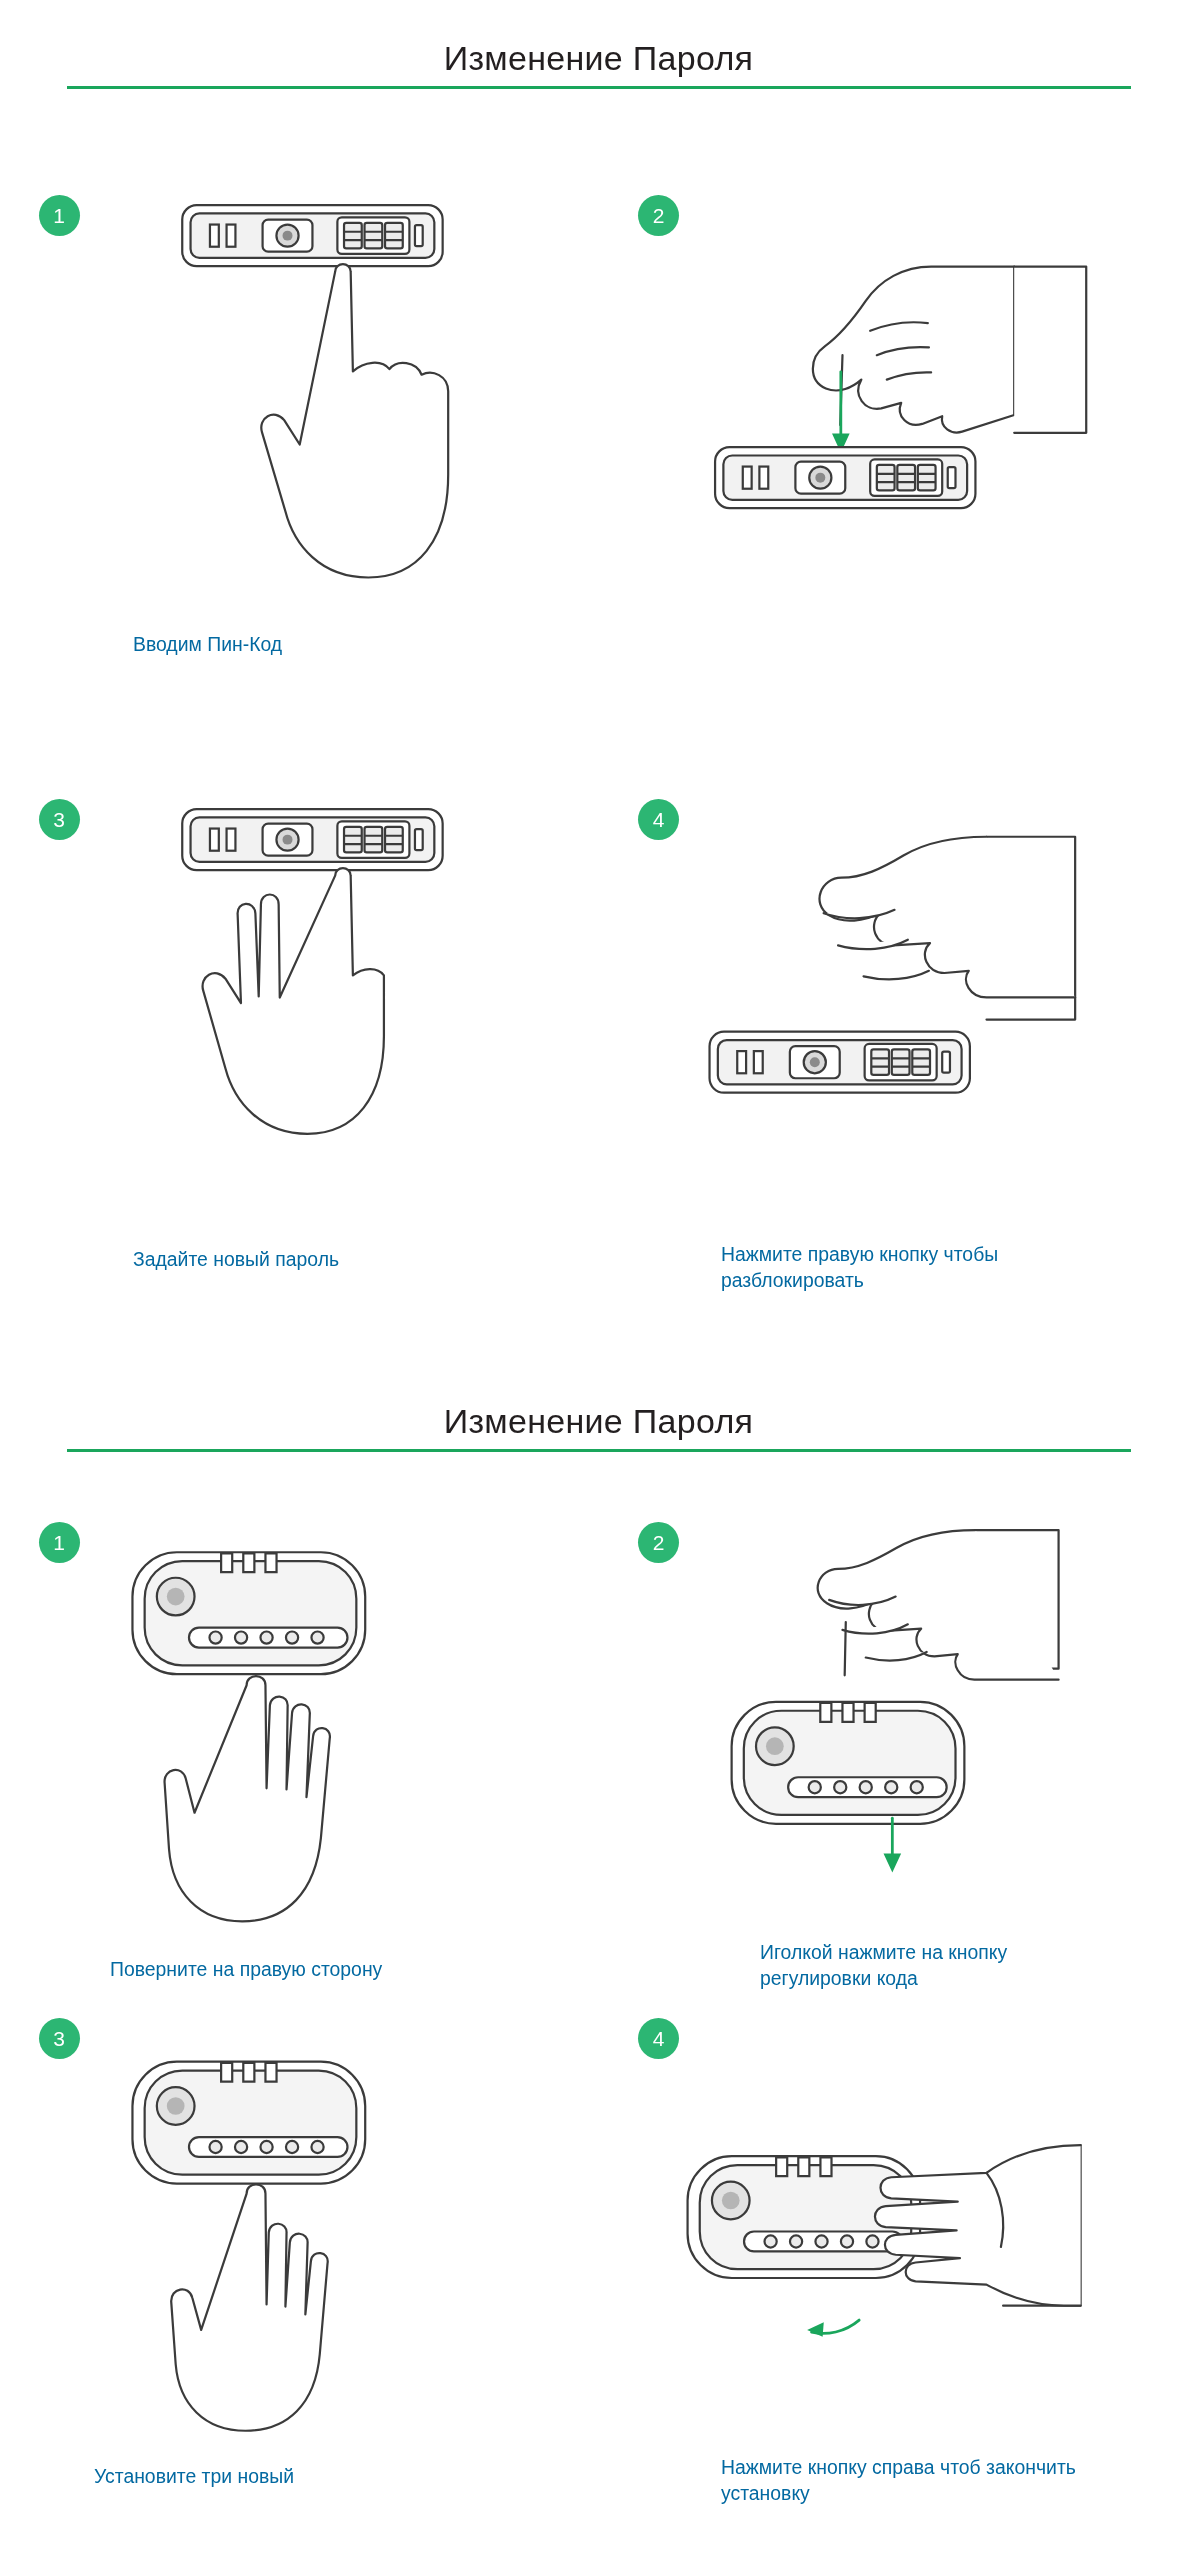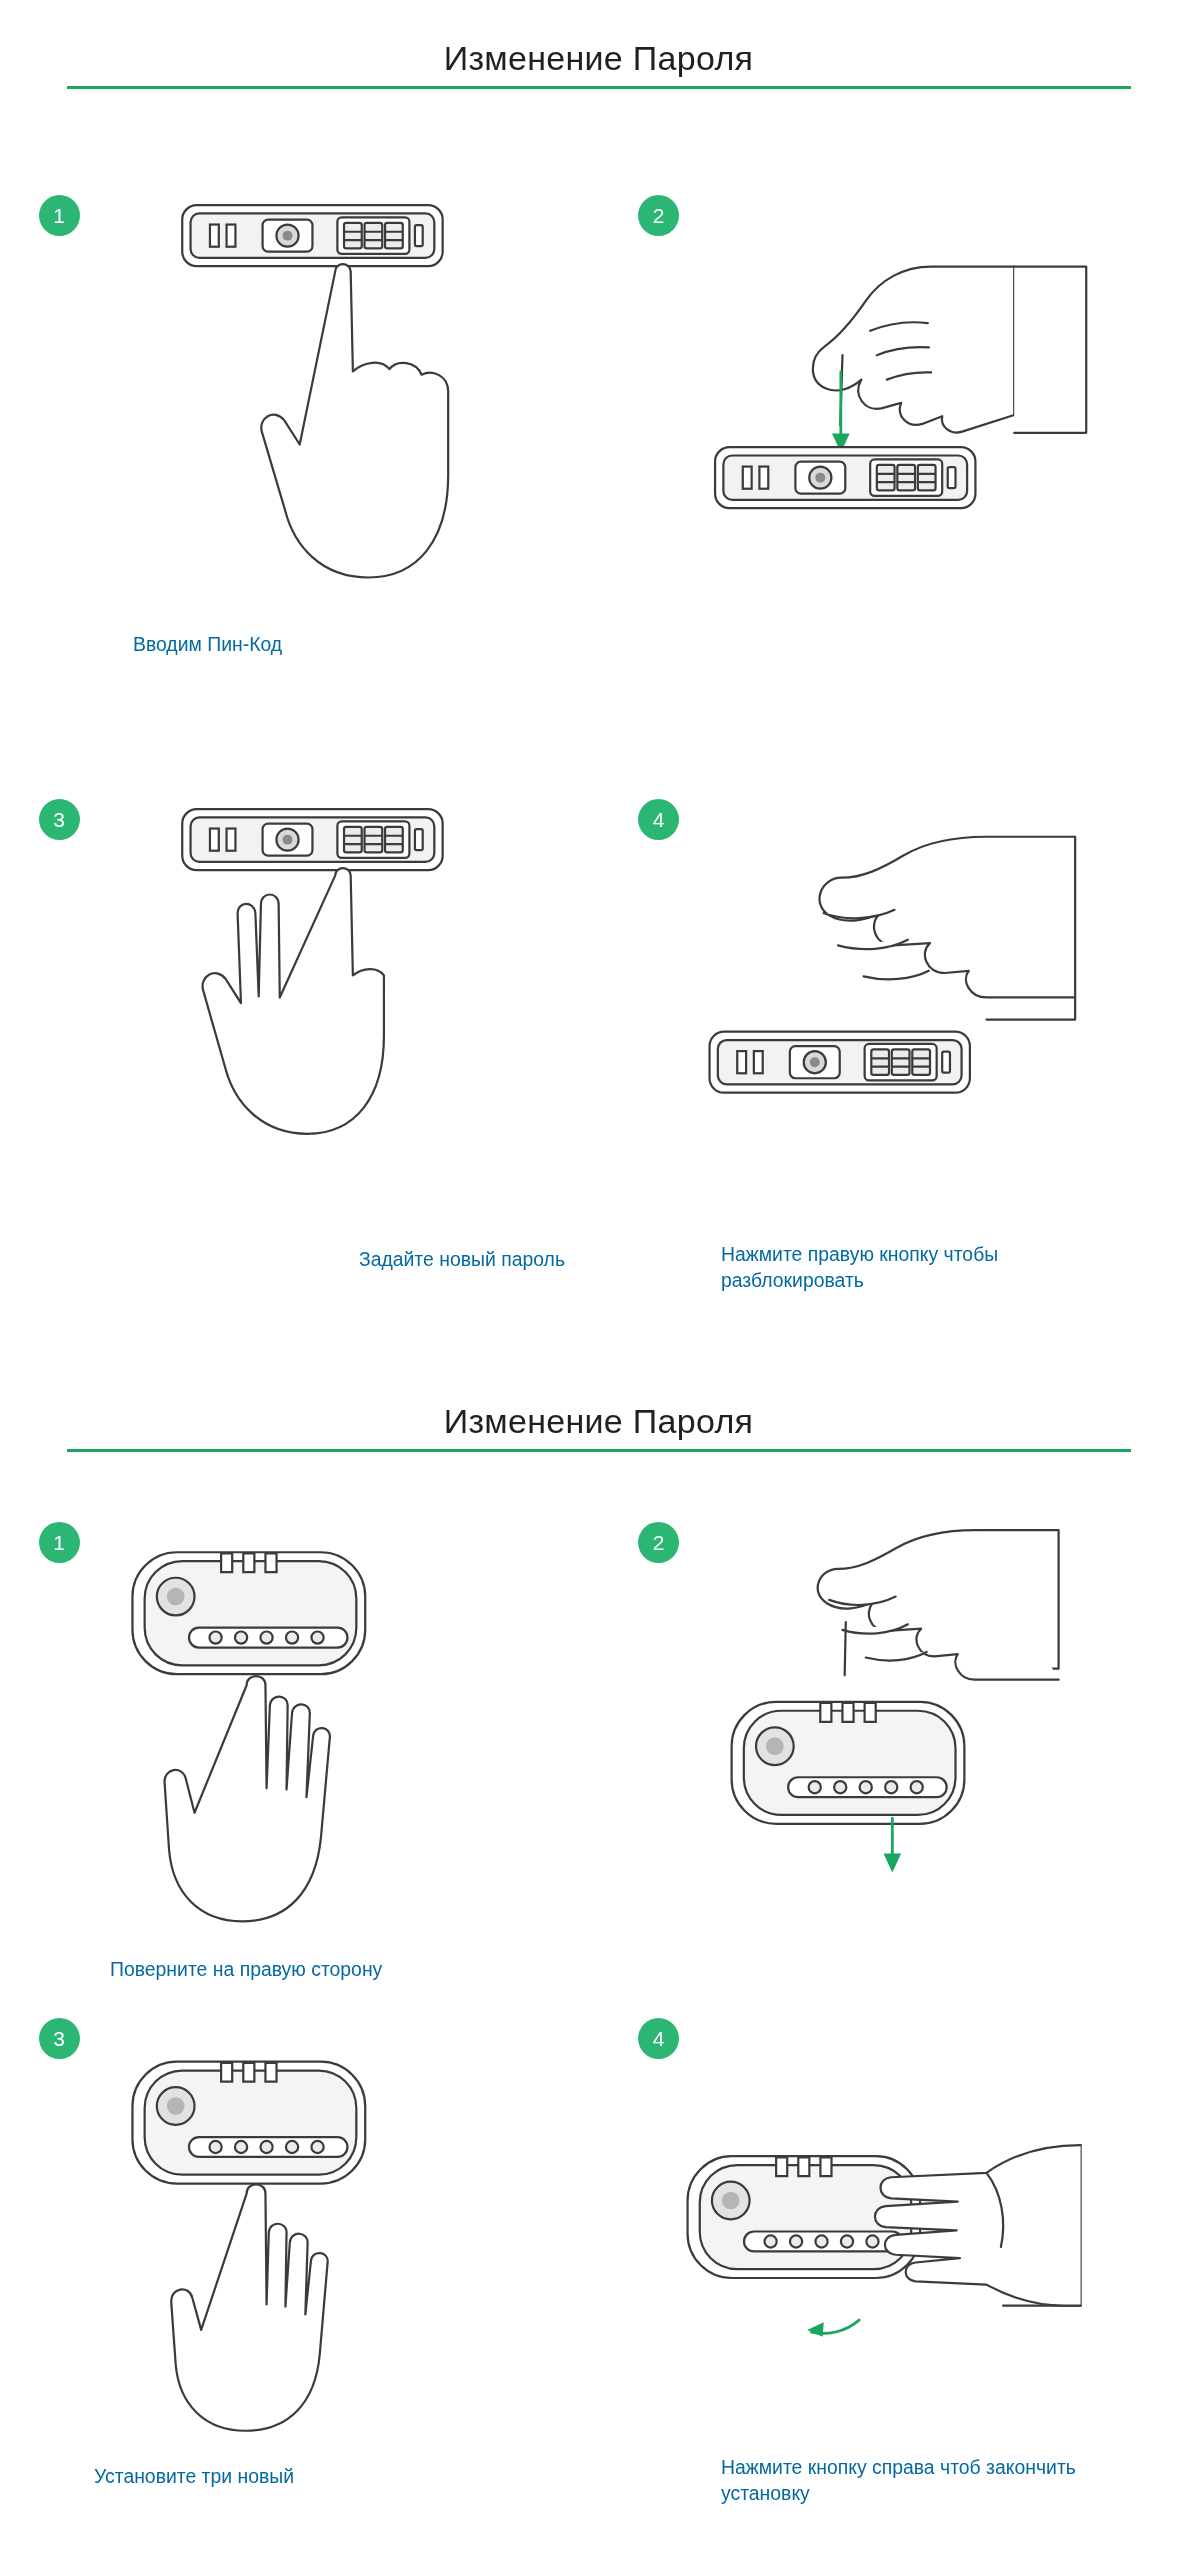--- a/index.html
+++ b/index.html
@@ -229,21 +229,21 @@
                      l28 44
                      l-6 -160
                      c-2 -24 30 -26 32 -2
                      l6 150
                      l4 -166
                      c0 -24 32 -24 32 0
                      l2 168 z"></path>
           </g>
         </svg>
       </div>
-      <div class="caption" style="left:100px; top:460px; width:432px;text-align:right;">Задайте новый пароль</div>
+      <div class="caption" style="left:100px; top:460px; width:432px;">Задайте новый пароль</div>
     </div>
 
     <div class="step" style="left:610px; top:0; width:565px; height:499px;">
       <div class="badge" style="left:28px; top:12.2px;">4</div>
       <div class="art" style="left:94px; top:33px;">
         <svg width="421" height="388" viewBox="0 0 760 700">
 
           <g fill="#ffffff" stroke="#3b3b3b" stroke-width="4" stroke-linejoin="round" stroke-linecap="round">
             <path d="M510 30
                      h160 v330 h-160"></path>
@@ -386,20 +386,22 @@
             <circle cx="318" cy="484" r="11" fill="#ebebeb"></circle>
             <circle cx="364" cy="484" r="11" fill="#ebebeb"></circle>
           </g>
 
           <g stroke="#1aa65c" stroke-width="5" fill="#1aa65c">
             <path d="M320 540 l0 72" stroke-linecap="round"></path>
             <path d="M320 632 l-12 -26 h24 z"></path>
           </g>
         </svg>
       </div>
+      <div class="caption" style="left:50px; top:421px; width:499px; padding-left:100px; box-sizing:border-box;">Иголкой нажмите на кнопку
+регулировки кода</div>
     </div>
   </div>
 
   <div class="steps" style="position:absolute; left:0; top:2012px; height:560px;">
 
     <div class="step" style="left:33px; top:0; width:565px; height:499px;">
       <div class="badge" style="left:5.5px; top:5.5px;">3</div>
       <div class="art" style="left:105px; top:33px;">
         <svg width="399" height="388" viewBox="0 0 720 700">
           <g fill="none" stroke="#3b3b3b" stroke-width="4">

